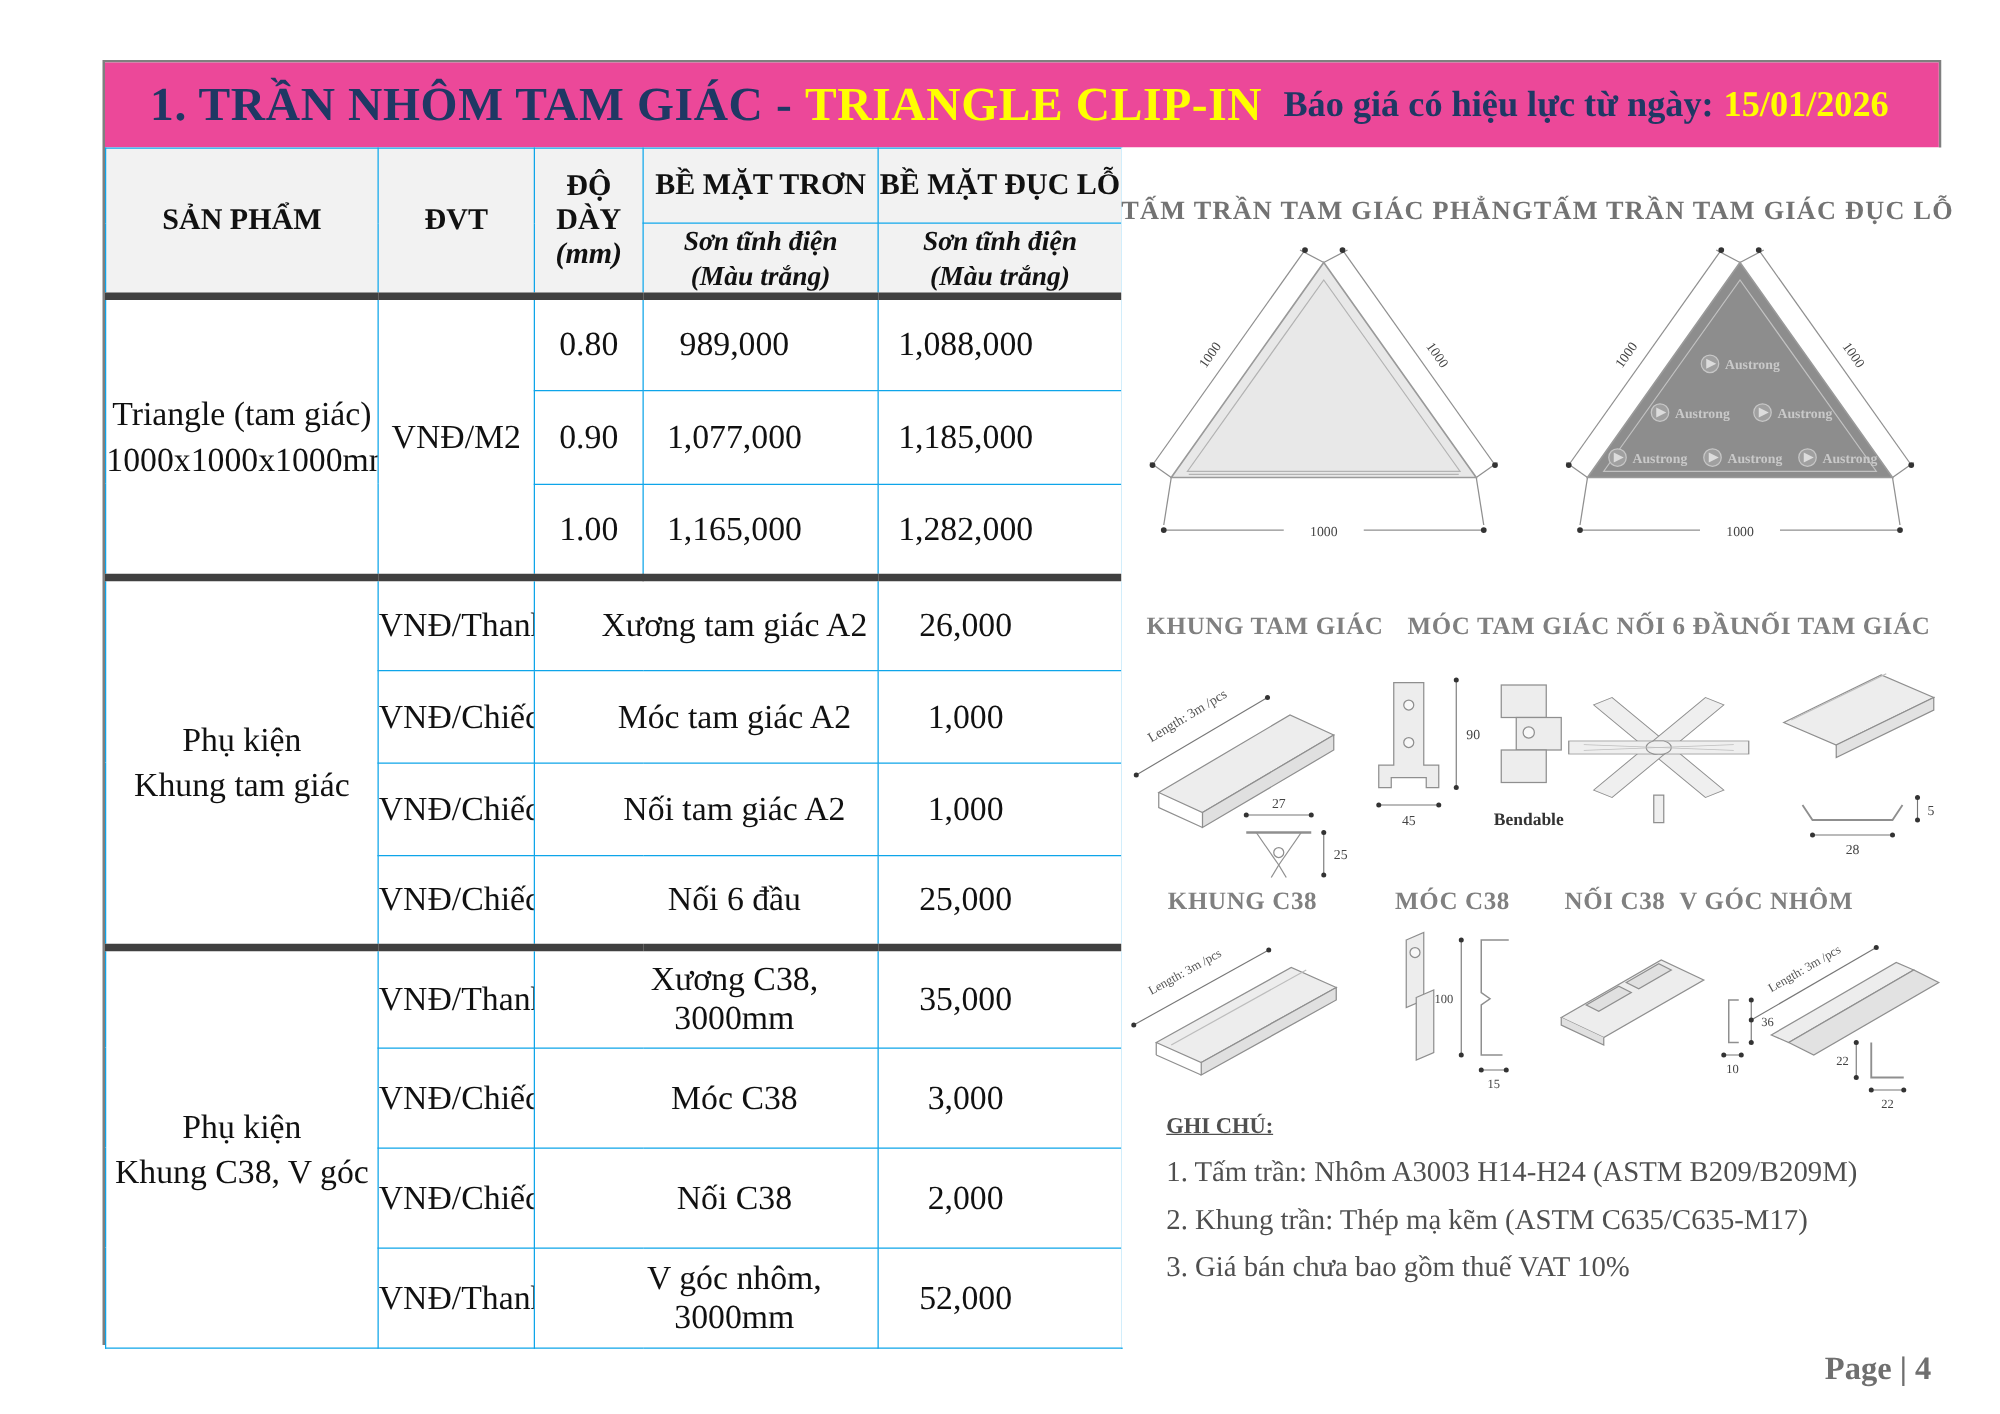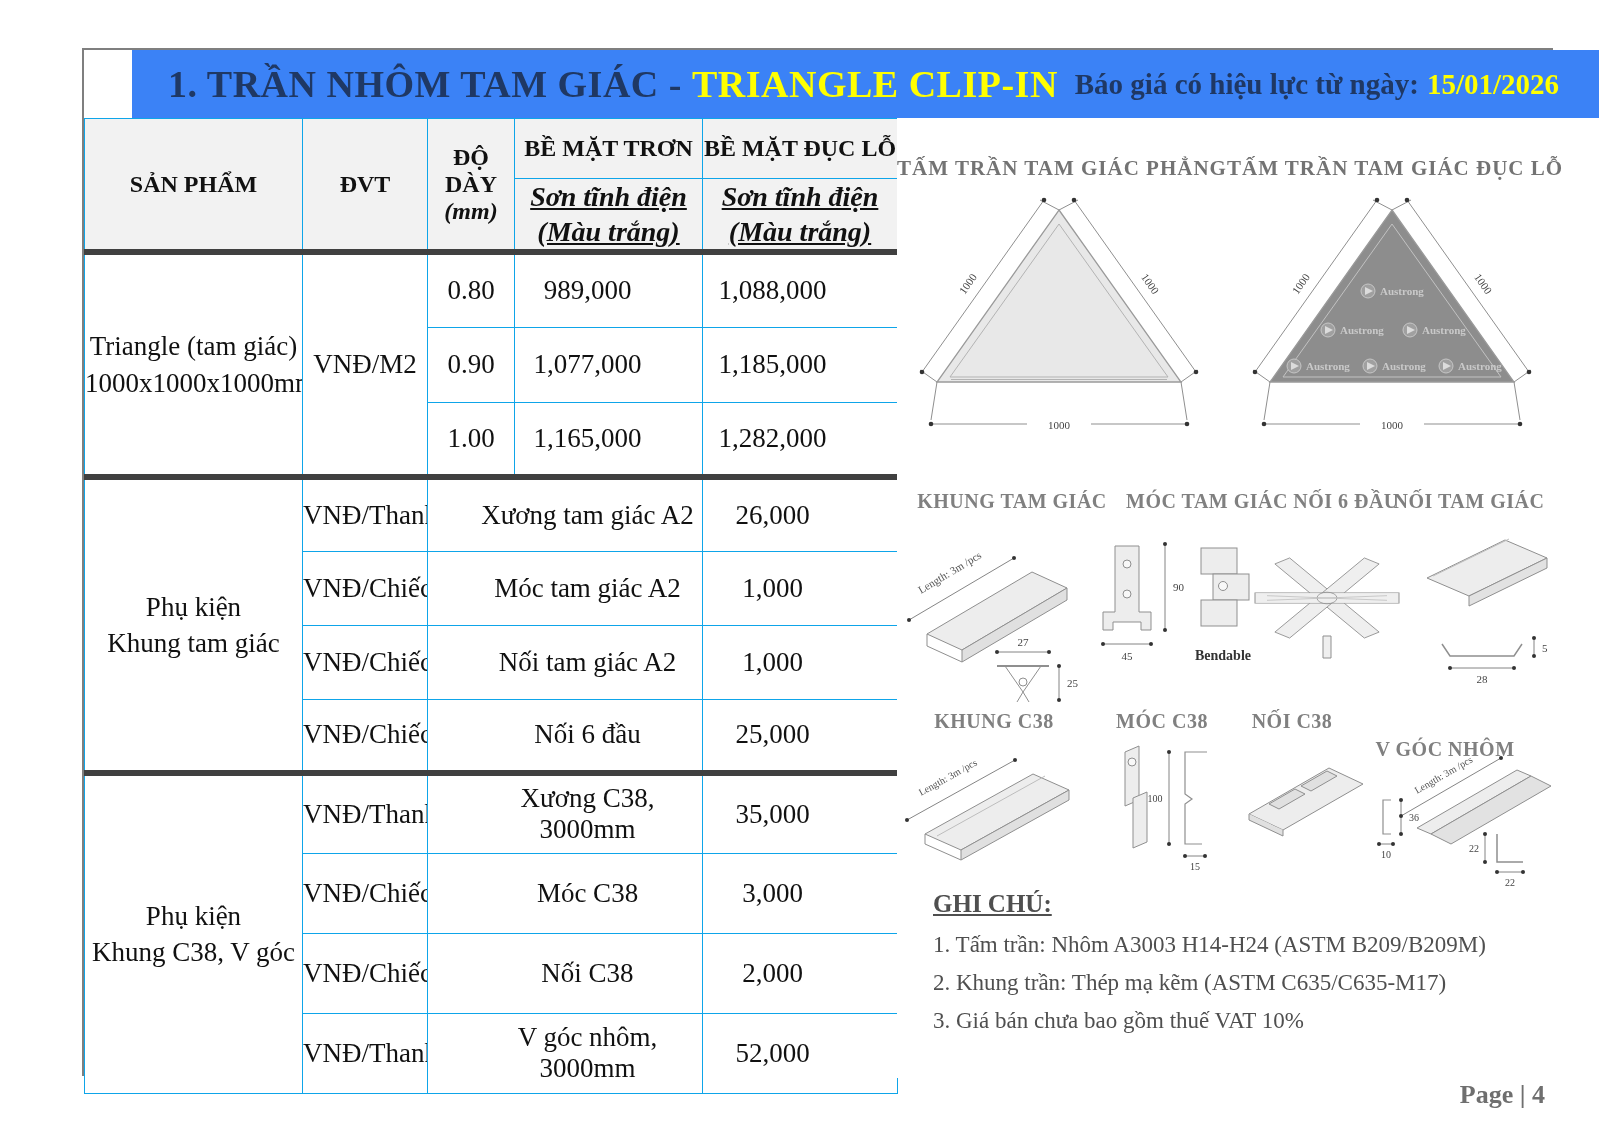--- a/index.html
+++ b/index.html
@@ -4,37 +4,37 @@
 <style>
   * { margin:0; padding:0; box-sizing:border-box; }
   html,body { background:#ffffff; }
   body { font-family:"Liberation Serif", serif; color:#111; }
   .page { position:relative; width:1600px; height:1131px; background:#fff; overflow:hidden; }
 
   .content-box { position:absolute; left:82px; top:48px; width:1471px; height:1028px;
                  border:2px solid #7f7f7f; background:#fff; }
 
   
-  .title-bar { position:absolute; left:0; top:0; width:100%; height:68px; background:#3b82f6;
+  .title-bar { position:absolute; left:0; top:0; width:100%; height:68px; background:#ec4899;
                display:flex; align-items:center; justify-content:space-between;
-               padding:0 40px 0 36px;margin-left:48px; }
+               padding:0 40px 0 36px; }
   .title-left { font-size:38px; font-weight:bold; color:#1f3864; letter-spacing:.5px; white-space:nowrap; }
   .title-left .accent { color:#ffff00; margin-left:10px; }
   .title-right { font-size:29px; font-weight:bold; color:#1f3864; white-space:nowrap; }
   .title-right .accent { color:#ffff00; margin-left:8px; }
 
   
   table.price-table { position:absolute; left:0; top:68px; width:813px; height:960px;
                       border-collapse:collapse; table-layout:fixed; background:#fff; }
   .price-table th, .price-table td { border:1px solid #0ea5e9; text-align:center; vertical-align:middle;
                                      font-size:27px; overflow:hidden; }
   .price-table thead th { background:#f2f2f2; font-weight:bold; font-size:24px; }
   .price-table tr.h1 { height:60px; }
   .price-table tr.h2 { height:58px; }
-  .price-table .sub { font-size:28px; font-style:italic; line-height:1.25;text-decoration:underline; }
+  .price-table .sub { font-size:22px; font-style:italic; line-height:1.25; }
   .price-table .ital { font-style:italic; }
   .col-c1{ width:218px; } .col-c2{ width:125px; } .col-c3{ width:87px; }
   .col-c4{ width:188px; } .col-c5{ width:195px; }
   .price-table tbody tr { height:75px; }
   .price-table tbody tr.g2 { height:74px; }
   .price-table tbody tr.g3 { height:80px; }
   .price-table tbody tr.gsep td { border-top:6px solid #404040; }
   .price-table thead { border-bottom:2px solid #595959; }
   .product { font-size:26px; line-height:1.35; }
   .unit-cell { font-size:26px; }
@@ -51,21 +51,21 @@
   svg text { font-family:"Liberation Serif", serif; }
   .dim-text { fill:#444; font-size:11px; }
   .dim-text-s { fill:#444; font-size:10px; }
   .len-text { fill:#555; font-size:11px; }
   .len-text-s { fill:#555; font-size:10px; }
   .wm-text { fill:#c9c9c9; font-size:11px; font-weight:bold; }
   .bendable { fill:#333; font-size:14px; font-weight:bold; }
 
   
   .notes { position:absolute; left:36px; top:772px; width:610px; color:#4f4f4f; }
-  .notes-title { font-size:25px; font-weight:bold; text-decoration:underline; margin-bottom:8px; }
+  .notes-title { font-size:18px; font-weight:bold; text-decoration:underline; margin-bottom:8px; }
   .note-line { font-size:23px; line-height:38px; white-space:nowrap; }
 
   
   .page-footer { position:absolute; top:1080px; right:55px; font-size:26px; font-weight:bold; color:#6f6f6f; }
 </style>
 </head>
 <body>
 
 <div class="page">
   <div class="content-box">
@@ -356,21 +356,21 @@
           <line x1="637" y1="122" x2="637" y2="140" stroke="#777" stroke-width="0.9"></line>
           <circle cx="637" cy="122" r="2" fill="#333"></circle>
             <circle cx="637" cy="140" r="2" fill="#333"></circle>
           <text class="dim-text" x="645" y="136">5</text>
         </g>
       </svg>
 
       <div class="hw-title" style="left:97px; top:592px;">KHUNG C38</div>
       <div class="hw-title" style="left:265px; top:592px;">MÓC C38</div>
       <div class="hw-title" style="left:395px; top:592px;">NỐI C38</div>
-      <div class="hw-title" style="left:548px; top:592px;margin-top:28px;">V GÓC NHÔM</div>
+      <div class="hw-title" style="left:516px; top:592px;">V GÓC NHÔM</div>
 
       <svg width="658" height="155" viewBox="0 0 658 155" style="position:absolute; left:0; top:618px;">
 
         <g>
           <polygon points="28,98 136,38 172,54 64,114" fill="#ededed" stroke="#8f8f8f"></polygon>
           <polygon points="64,114 172,54 172,64 64,124" fill="#e0e0e0" stroke="#8f8f8f"></polygon>
           <line x1="28" y1="98" x2="28" y2="108" stroke="#8f8f8f"></line>
             <line x1="28" y1="108" x2="64" y2="124" stroke="#8f8f8f"></line>
           <line x1="40" y1="100" x2="148" y2="40" stroke="#bdbdbd"></line>
           <line x1="10" y1="84" x2="118" y2="24" stroke="#777" stroke-width="0.9"></line>

